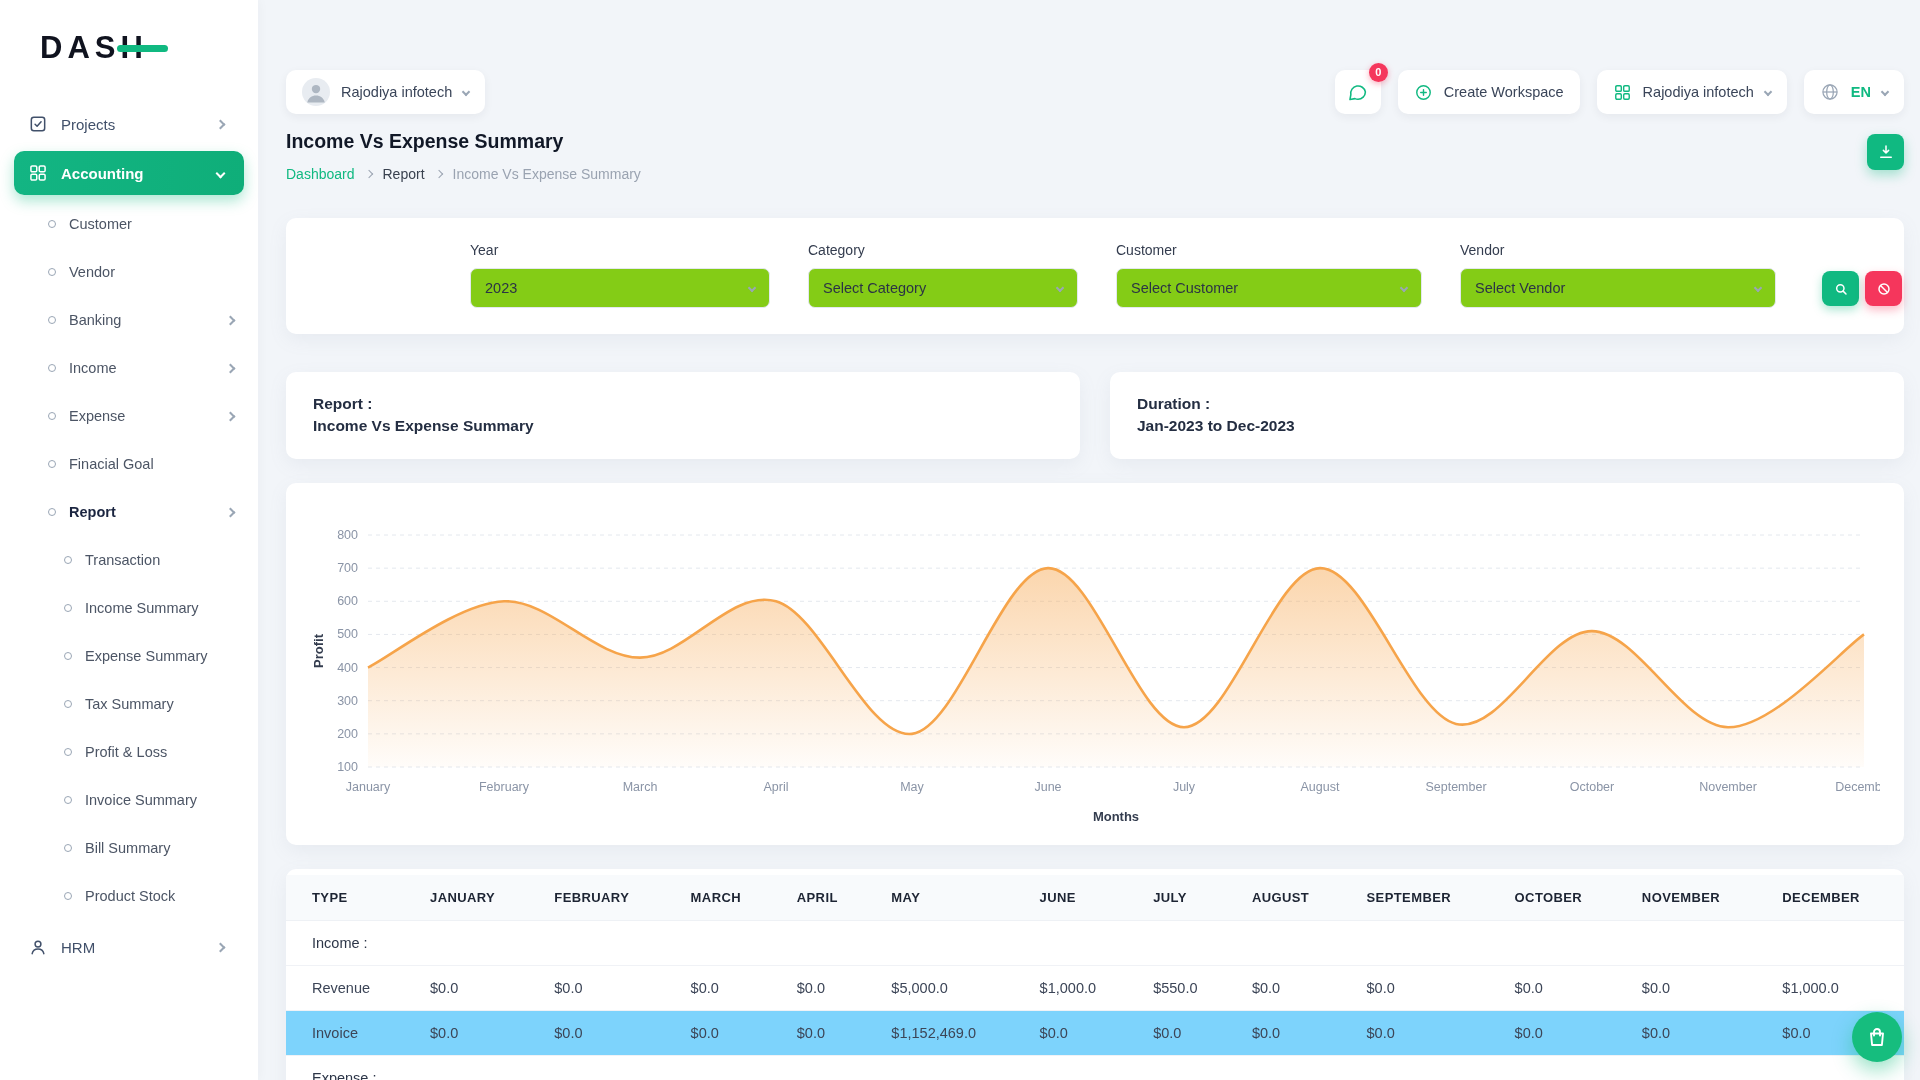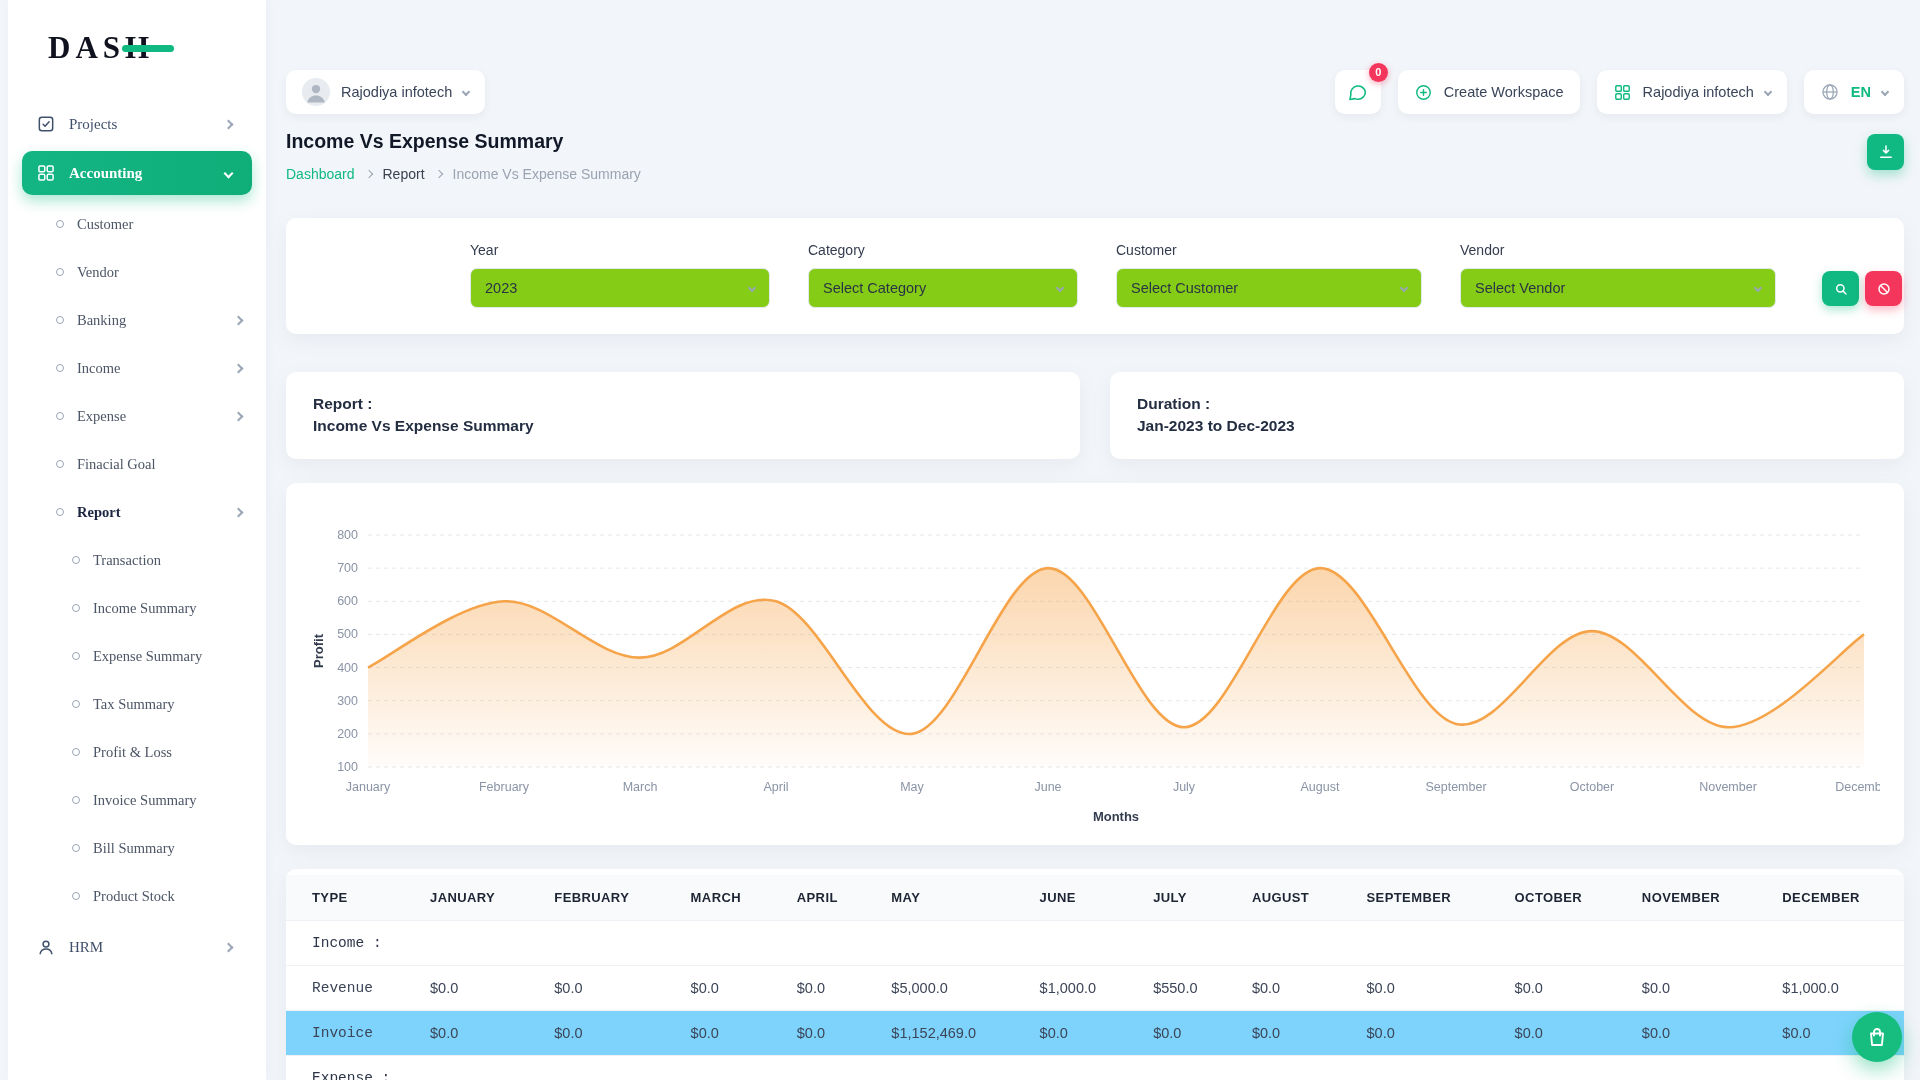--- a/index.html
+++ b/index.html
@@ -4,23 +4,23 @@
 <style>
   * { box-sizing: border-box; margin: 0; padding: 0; }
   html,body { width:1920px; height:1080px; overflow:hidden; }
   body {
     font-family: "Liberation Sans", sans-serif;
     background:#f2f5f9;
     color:#2a3342;
   }
   
   .sidebar{
-    position:fixed; left:8px; top:0; bottom:0; width:258px;
+    position:fixed; left:0; top:0; bottom:0; width:258px;
     background:#fff; box-shadow:2px 0 10px rgba(30,41,59,.03);
-    padding-top:30px; z-index:5;font-family:Liberation Serif, serif;
+    padding-top:30px; z-index:5;
   }
   .logo{ padding-left:40px; font-size:31px; font-weight:800; letter-spacing:5px; color:#10131f; }
   .logo .h{ position:relative; }
   .logo .h::after{
     content:""; position:absolute; left:-3px; right:-20px; top:50%; height:7px; margin-top:-3px;
     background:#10b981; border-radius:4px;
   }
   .nav{ margin-top:36px; }
   .side-item{ display:flex; align-items:center; cursor:pointer; }
   .side-item.top{
@@ -101,21 +101,21 @@
   .axis-label{ font-family:"Liberation Sans",sans-serif; font-size:13px; font-weight:700; fill:#333c4e; }
   
   .table-card{ margin-top:24px; overflow:hidden; padding-top:6px; }
   table{ width:100%; border-collapse:collapse; }
   thead th{
     background:#f8fafc; text-align:left; padding:15px 18px; font-size:13px; font-weight:700;
     color:#1d2433; letter-spacing:.4px; border-bottom:1px solid #eef1f5; white-space:nowrap;
   }
   thead th:first-child{ padding-left:26px; width:126px; }
   tbody td{ padding:14px 18px; font-size:14.5px; color:#3c4557; border-bottom:1px solid #f0f2f6; white-space:nowrap; }
-  tbody td:first-child{ padding-left:26px;font-family:Liberation Mono, monospace; }
+  tbody td:first-child{ padding-left:26px; }
   tr.section-row td{ font-weight:500; color:#2d3648; }
   tr.row-alt{ background:#7dd3fc; }
   
   .fab{
     position:fixed; right:18px; bottom:18px; width:50px; height:50px; border:none; border-radius:50%;
     background:#16bd7e; display:flex; align-items:center; justify-content:center; cursor:pointer;
     box-shadow:0 8px 20px rgba(22,189,126,.45); z-index:9;
   }
 </style>
 </head>

